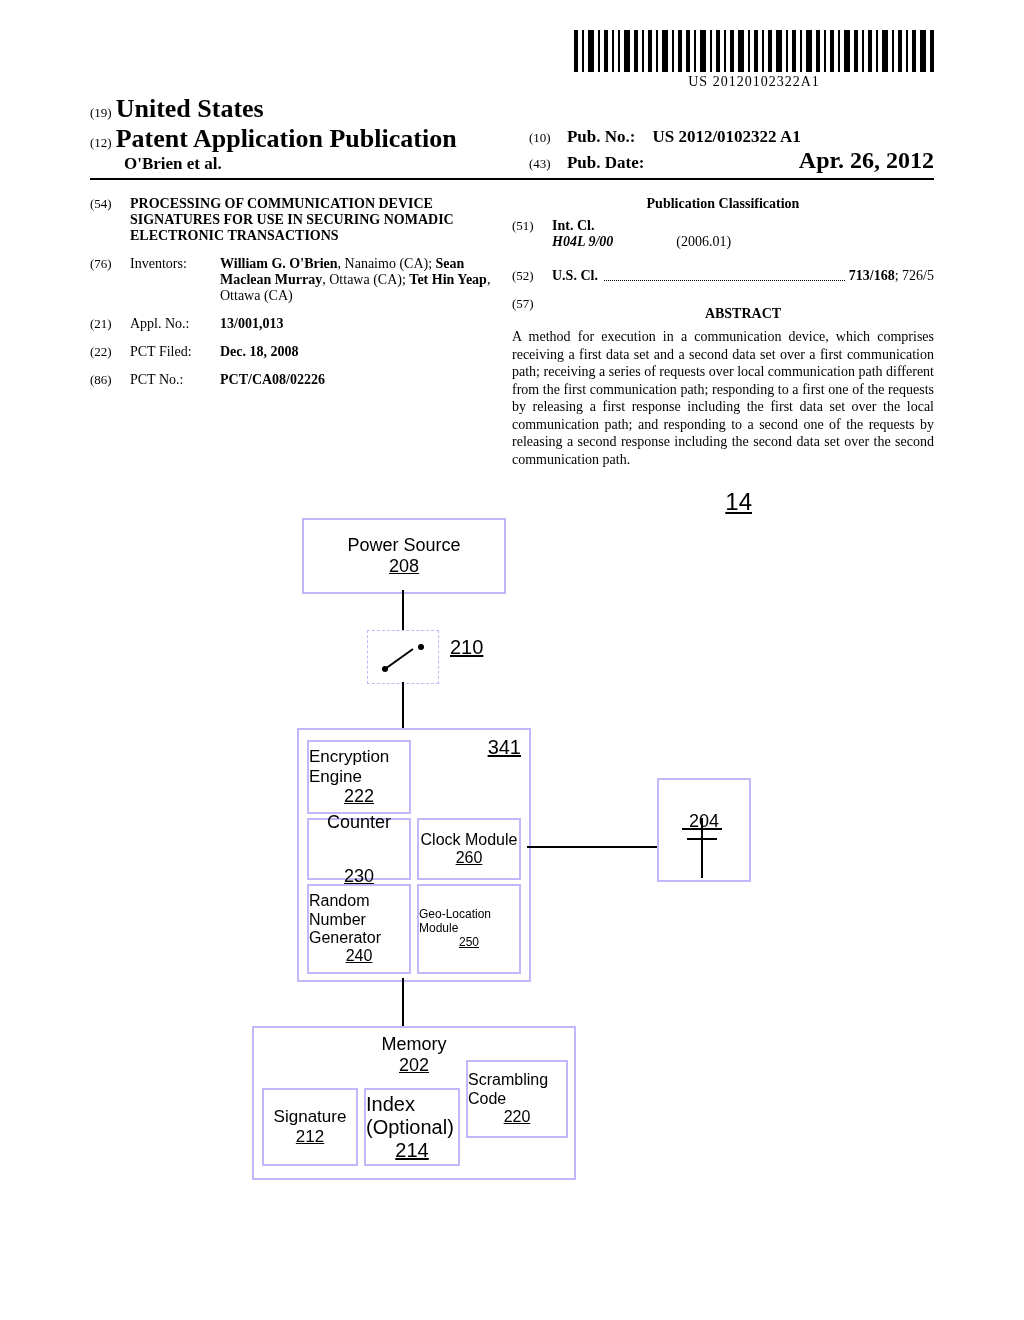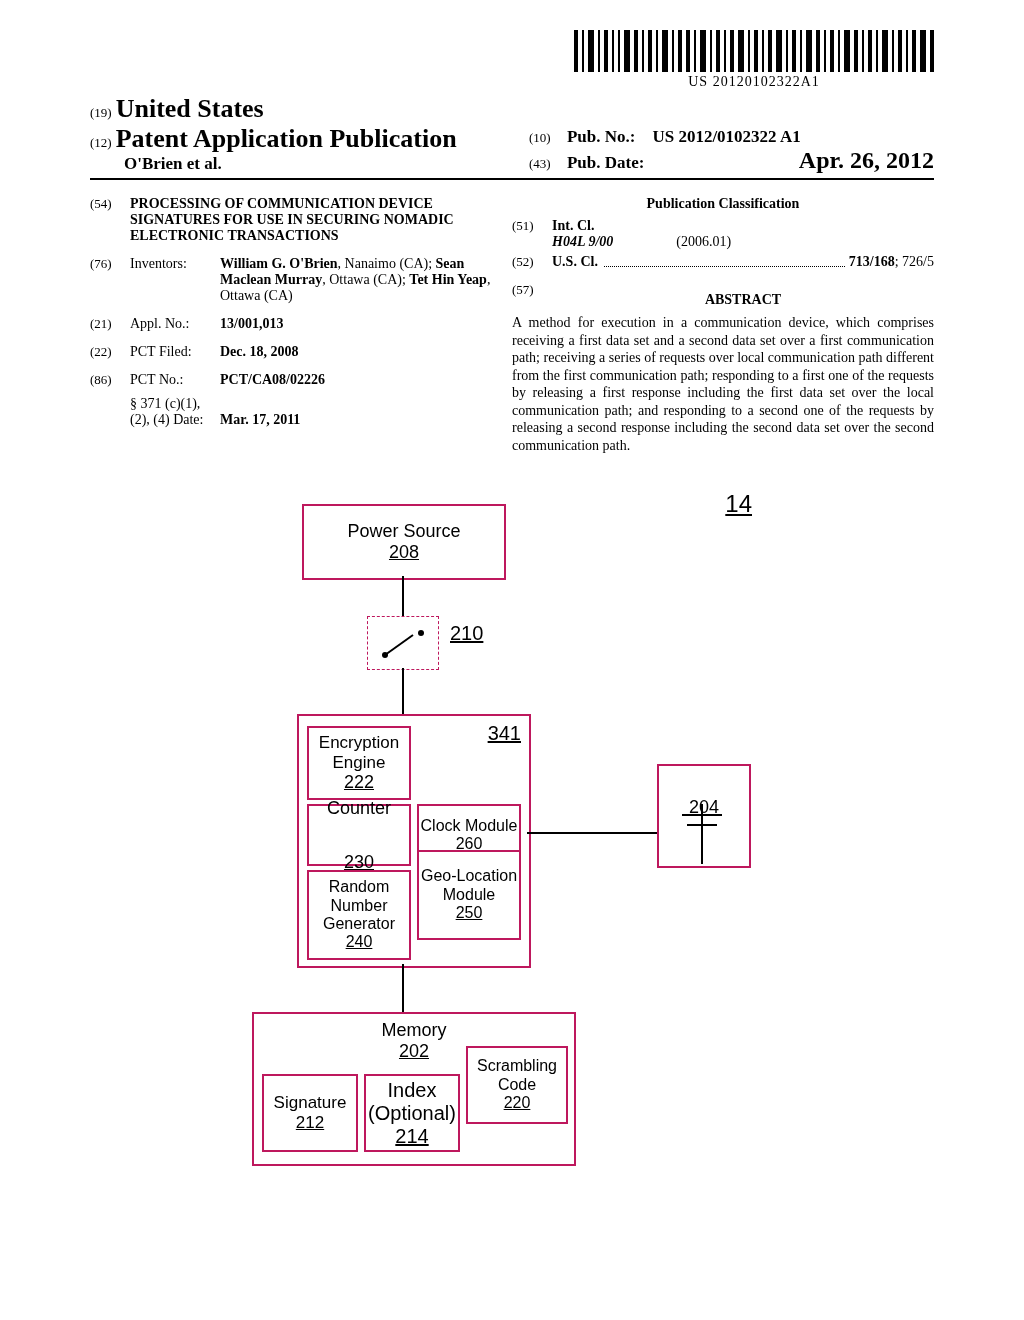--- a/index.html
+++ b/index.html
@@ -137,29 +137,29 @@
   
   .fig {
     position: relative;
     width: 520px;
     height: 720px;
     font-family: Arial, Helvetica, sans-serif;
   }
   .fig .lbl14 {
     position: absolute;
     right: 20px;
-    top: 16px;
+    top: 0;
     font-size: 24px;
     text-decoration: underline;
   }
   .box {
     position: absolute;
-    border: 2px solid #be185d;
+    border: 2px solid #c4b5fd;
     background: #fff;
-    text-align: center;
+    text-align: left;
     font-size: 18px;
     line-height: 1.15;
     display: flex;
     flex-direction: column;
     justify-content: center;
     align-items: center;
   }
   .box .num {
     text-decoration: underline;
   }
@@ -297,34 +297,26 @@
         <div class="field-label">PCT Filed:</div>
         <div class="field-val"><b>Dec. 18, 2008</b></div>
       </div>
 
       <div class="field-row">
         <div class="field-num">(86)</div>
         <div class="field-label">PCT No.:</div>
         <div class="field-val"><b>PCT/CA08/02226</b></div>
       </div>
 
-      <div class="field-row" style="margin-top:-4px">
-        <div class="field-num"></div>
-        <div class="field-label">
-          <span>§ 371 (c)(1),</span><br>
-          <span>(2), (4) Date:</span>
-        </div>
-        <div class="field-val" style="align-self:flex-end"><b>Mar. 17, 2011</b></div>
-      </div>
     </div>
 
     <div class="col">
       <div class="pub-class-title">Publication Classification</div>
 
-      <div class="field-row" style="margin-bottom:4px">
+      <div class="field-row" style="margin-bottom:18px">
         <div class="field-num">(51)</div>
         <div>
           <div><b>Int. Cl.</b></div>
           <div>
             <span class="intcl">H04L 9/00</span>
             &nbsp;&nbsp;&nbsp;&nbsp;&nbsp;&nbsp;&nbsp;&nbsp;&nbsp;&nbsp;&nbsp;&nbsp;&nbsp;&nbsp;&nbsp;&nbsp;
             <span>(2006.01)</span>
           </div>
         </div>
       </div>
@@ -381,21 +373,21 @@
         <div class="num">230</div>
       </div>
       <div class="box" style="left:165px; top:330px; width:100px; height:58px; font-size:16px">
         <div>Clock Module</div>
         <div class="num">260</div>
       </div>
       <div class="box" style="left:55px; top:396px; width:100px; height:86px; font-size:16px">
         <div>Random Number Generator</div>
         <div class="num">240</div>
       </div>
-      <div class="box" style="left:165px; top:376px; width:100px; height:86px; font-size:16px">
+      <div class="box" style="left:165px; top:396px; width:100px; height:86px; font-size:12px">
         <div>Geo-Location Module</div>
         <div class="num">250</div>
       </div>
 
       <div class="line" style="left:275px; top:358px; width:130px; height:2px;"></div>
 
       <div class="box" style="left:405px; top:290px; width:90px; height:100px;">
         <div class="num" style="margin-bottom:18px">204</div>
       </div>
       <div class="antenna-v" style="left:449px; top:330px; height:60px;"></div>

